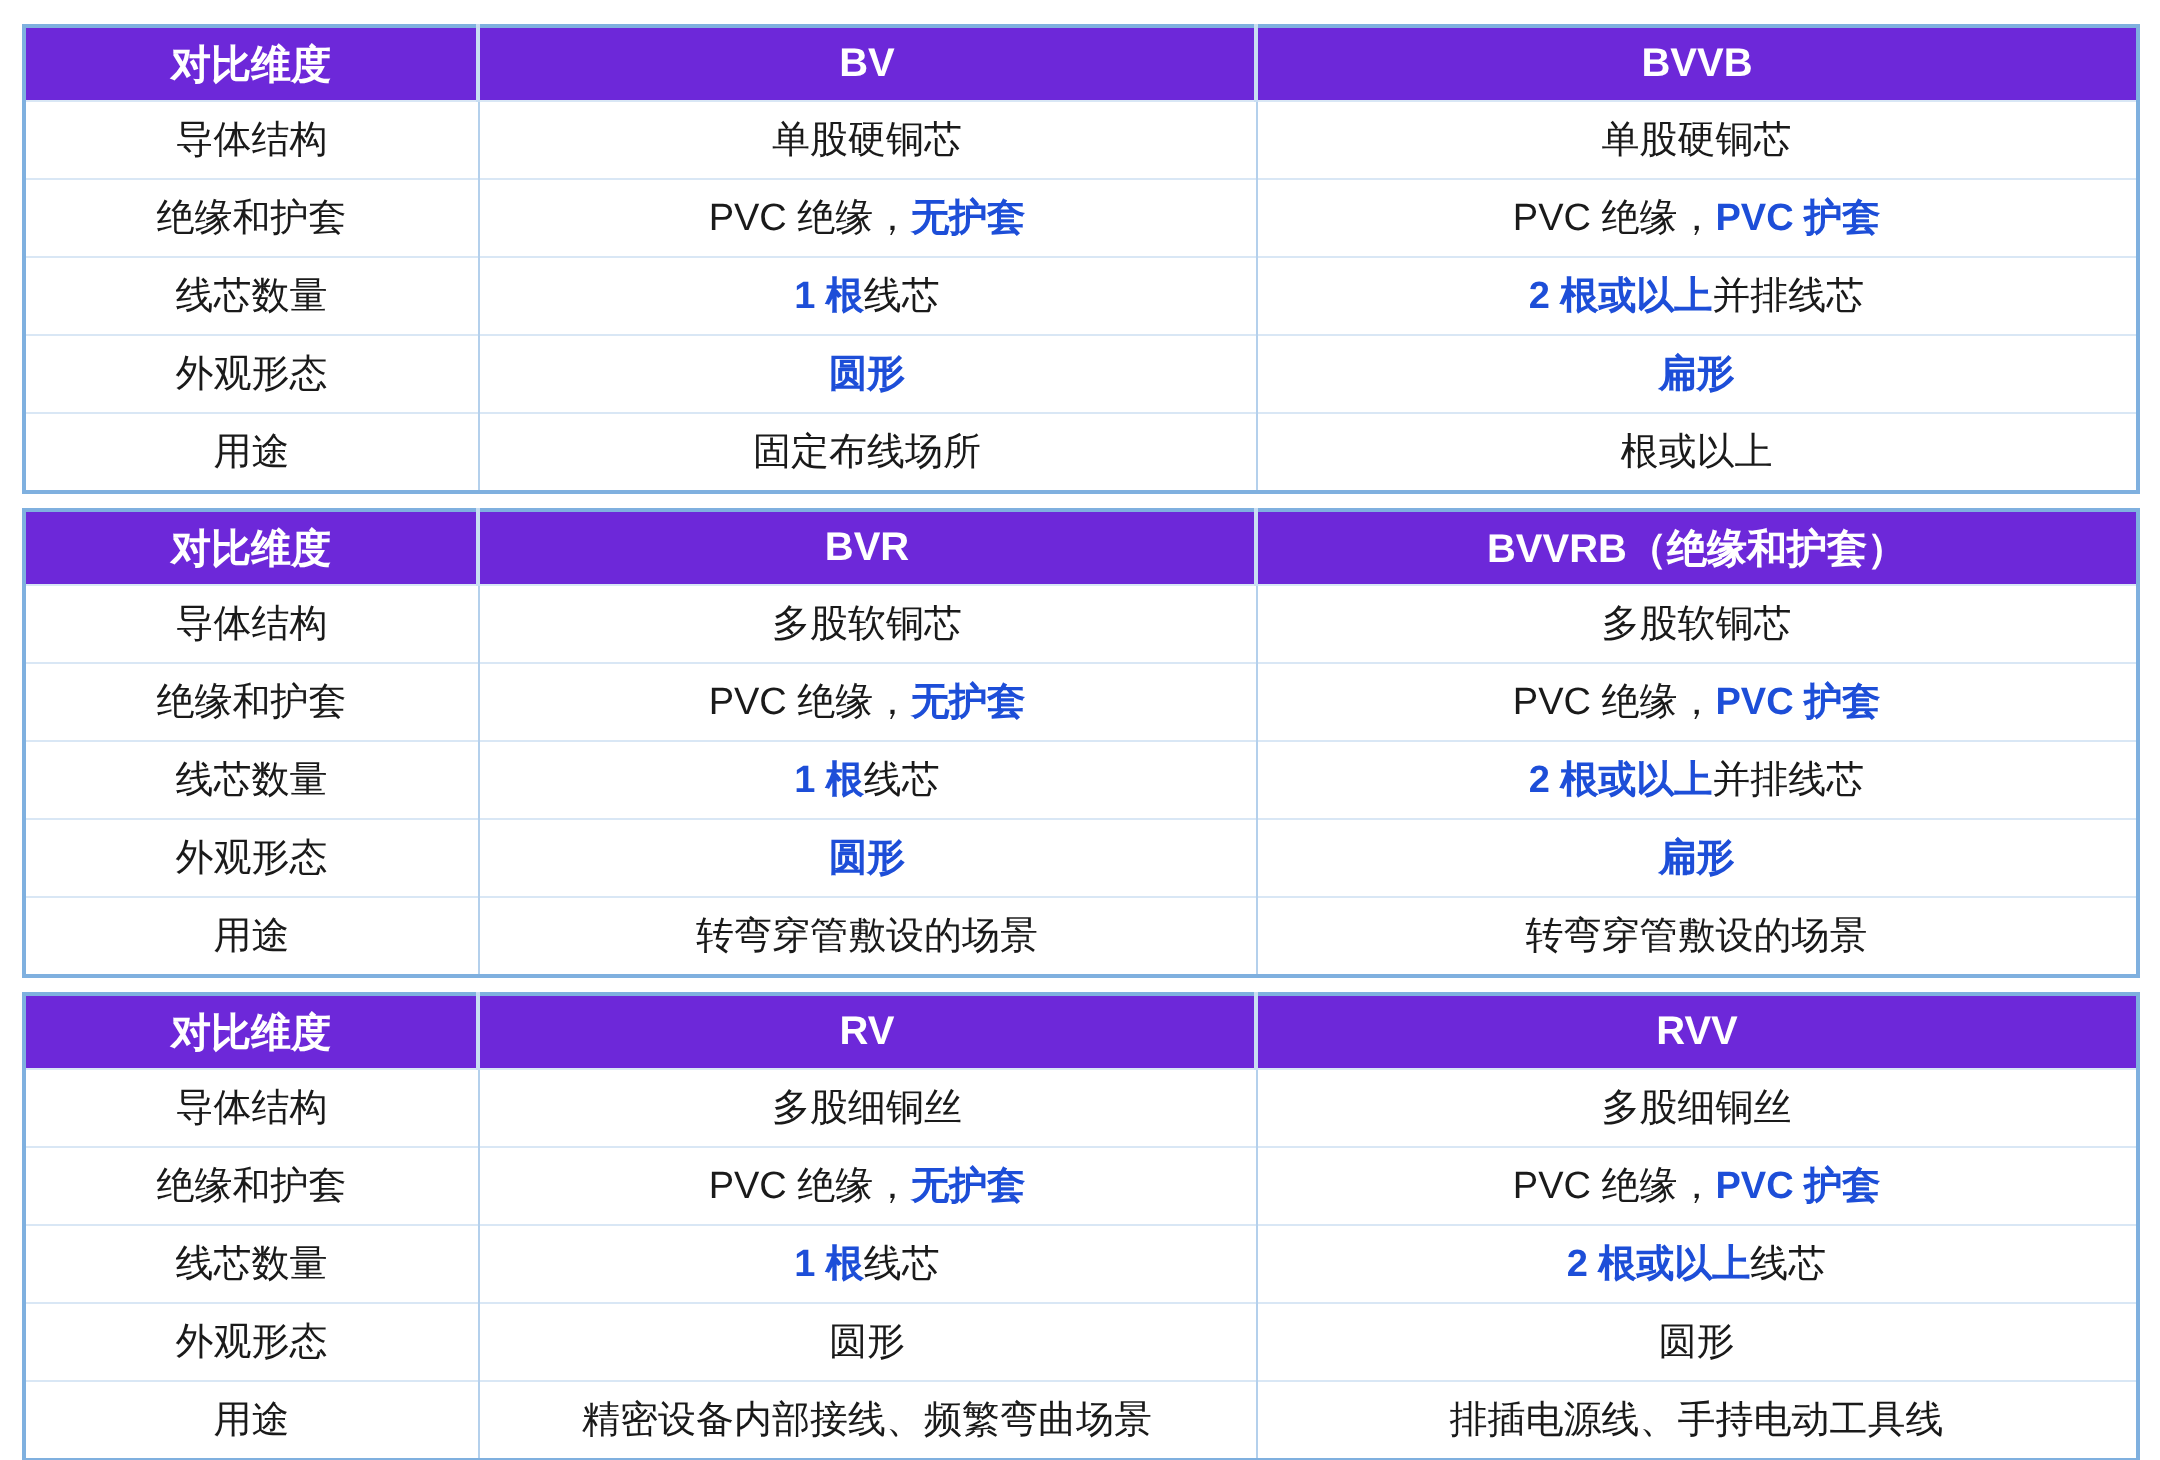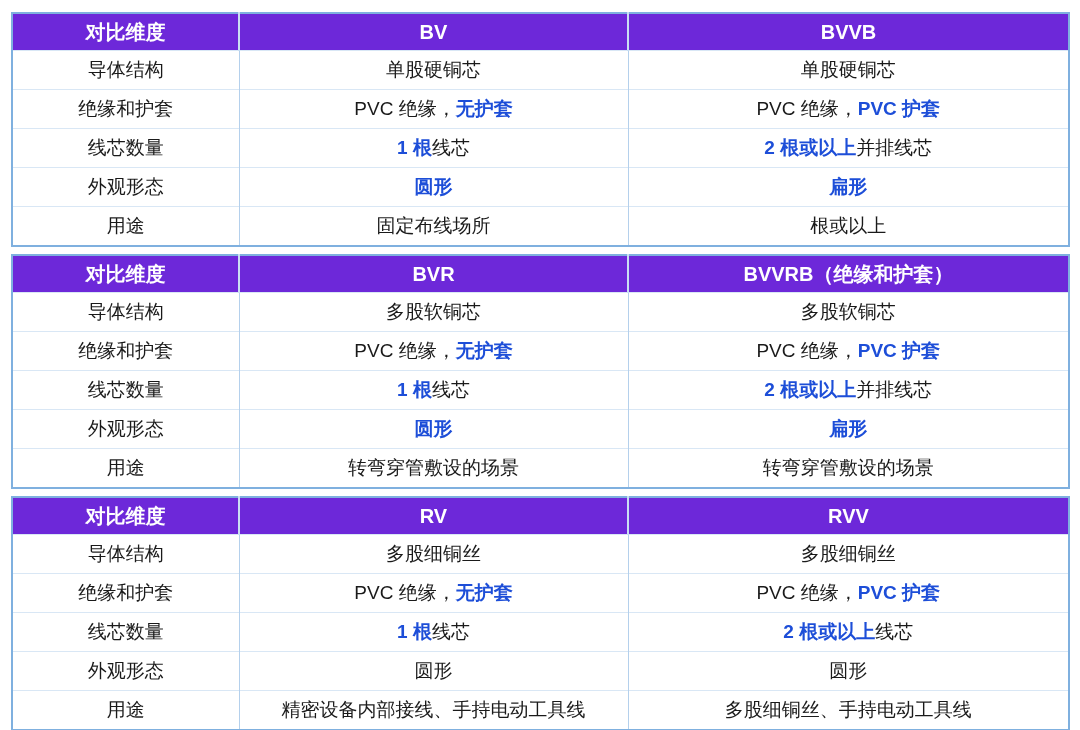--- a/index.html
+++ b/index.html
@@ -148,19 +148,19 @@
         <td><span></span><span class="em">1 根</span><span>线芯</span></td>
         <td><span></span><span class="em">2 根或以上</span><span>线芯</span></td>
       </tr>
       <tr>
         <td class="lbl">外观形态</td>
         <td><span>圆形</span><span class="em"></span><span></span></td>
         <td><span>圆形</span><span class="em"></span><span></span></td>
       </tr>
       <tr>
         <td class="lbl">用途</td>
-        <td><span>精密设备内部接线、手持电动工具线</span><span class="em"></span><span></span></td>
-        <td><span>多股细铜丝、手持电动工具线</span><span class="em"></span><span></span></td>
+        <td><span>精密设备内部接线、频繁弯曲场景</span><span class="em"></span><span></span></td>
+        <td><span>排插电源线、手持电动工具线</span><span class="em"></span><span></span></td>
       </tr>
     </tbody>
   </table>
 
 </div>
 
 </body></html>

